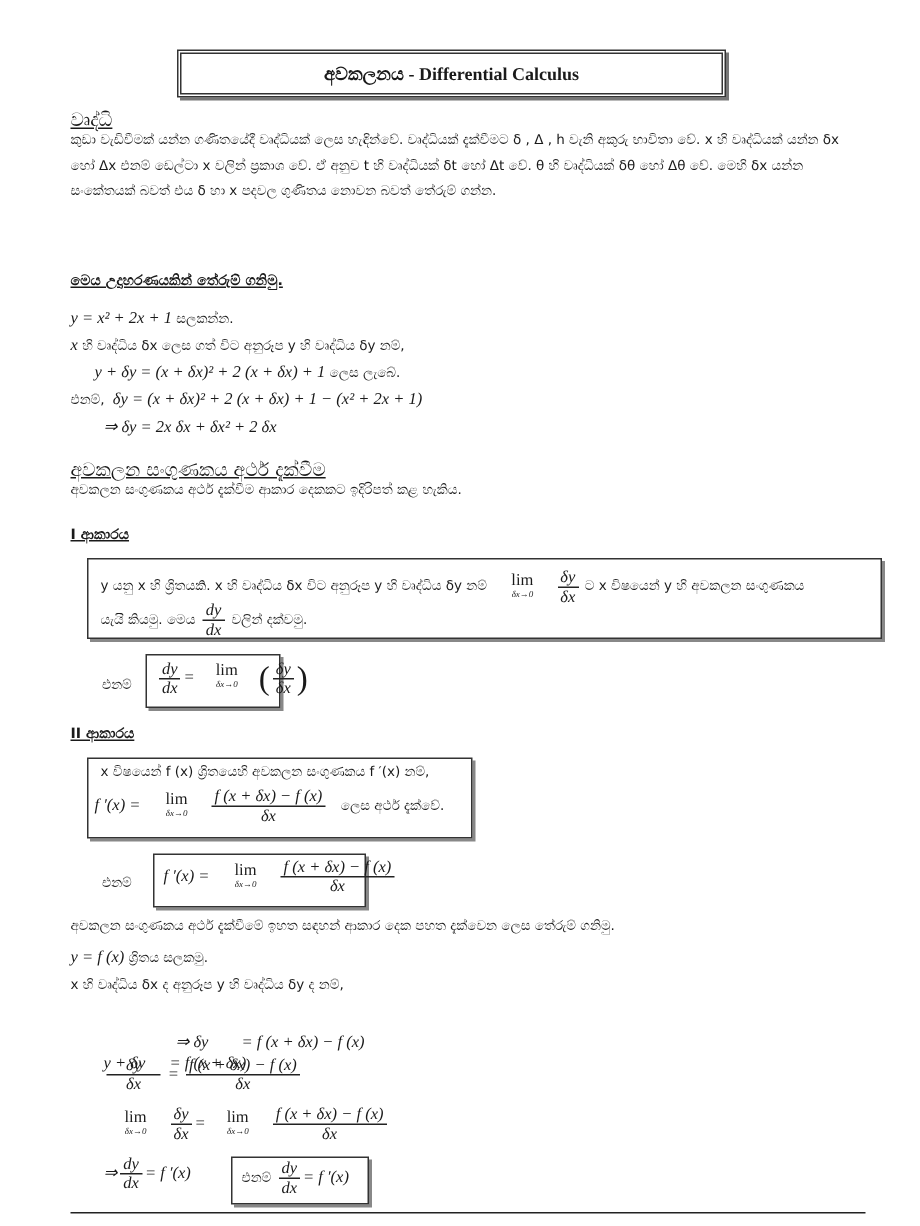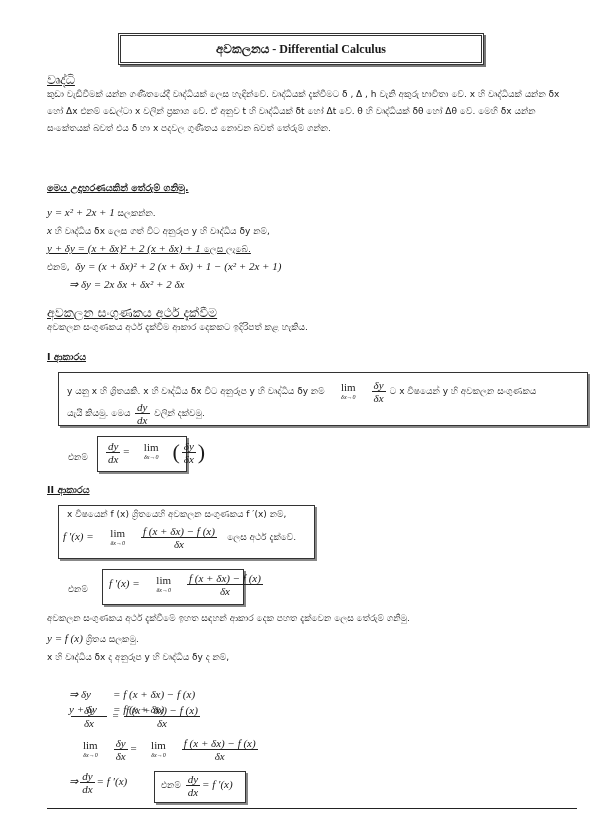--- a/index.html
+++ b/index.html
@@ -38,21 +38,21 @@
   <div class="sec-h" style="left:47px; top:72px;">වෘද්ධි</div>
   <div class="p" style="top:86px;">කුඩා වැඩිවීමක් යන්න ගණිතයේදී වෘද්ධියක් ලෙස හැඳින්වේ. වෘද්ධියක් දැක්වීමට δ , Δ , h වැනි අකුරු භාවිතා වේ. x හි වෘද්ධියක් යන්න δx හෝ Δx එනම් ඩෙල්ටා x වලින් ප්‍රකාශ වේ. ඒ අනුව t හි වෘද්ධියක් δt හෝ Δt වේ. θ හි වෘද්ධියක් δθ හෝ Δθ වේ. මෙහි δx යන්න සංකේතයක් බවත් එය δ හා x පදවල ගුණිතය නොවන බවත් තේරුම් ගන්න.</div>
 
   <div class="sub-h" style="left:47px; top:182px;">මෙය උදාහරණයකින් තේරුම් ගනිමු.</div>
   <div class="line" style="left:47px; top:206px;">
     <span class="m">y = x² + 2x + 1</span><span class="si"> සලකන්න.</span>
   </div>
   <div class="line" style="left:47px; top:224px;">
     <span class="m">x</span><span class="si"> හි වෘද්ධිය δx ලෙස ගත් විට අනුරූප y හි වෘද්ධිය δy නම්,</span>
   </div>
-  <div class="line" style="left:47px; top:242px;text-decoration:underline;">
+  <div class="line" style="left:63px; top:242px;">
     <span class="m">y + δy = (x + δx)² + 2 (x + δx) + 1</span><span class="si"> ලෙස ලැබේ.</span>
   </div>
   <div class="line" style="left:47px; top:260px;">
     <span class="si">එනම්,</span>&nbsp;&nbsp;<span class="m">δy = (x + δx)² + 2 (x + δx) + 1 − (x² + 2x + 1)</span>
   </div>
   <div class="line" style="left:69px; top:278px;">
     <span class="m">⇒ δy = 2x  δx + δx² + 2 δx</span>
   </div>
 
   <div class="sec-h" style="left:47px; top:305px;">අවකලන සංගුණකය අර්ථ දැක්වීම</div>
@@ -106,21 +106,21 @@
     <span class="m">y = f (x)</span><span class="si"> ශ්‍රිතය සලකමු.</span>
   </div>
   <div class="line" style="left:47px; top:650px;">
     <span class="si m">x හි වෘද්ධිය δx ද අනුරූප y හි වෘද්ධිය δy ද නම්,</span>
   </div>
 
   <div class="line m" style="left:69px; top:670px;">
     <span style="display:inline-block; width:44px;margin-top:33px;">y + δy</span><span>= f (x + δx)</span>
   </div>
   <div class="line m" style="left:69px; top:688px;">
-    <span style="display:inline-block; width:44px;">⇒ δy</span><span>= f (x + δx) − f (x)</span>
+    <span style="display:inline-block; width:44px;margin-left:48px;">⇒ δy</span><span>= f (x + δx) − f (x)</span>
   </div>
   <div class="line m" style="left:69px; top:704px;">
     <span class="frac" style="width:36px;"><span class="n">δy</span><span class="d">δx</span></span>
     = <span class="frac"><span class="n">f (x + δx) − f (x)</span><span class="d">δx</span></span>
   </div>
   <div class="line m" style="left:69px; top:737px;">
     <span class="lim"><span class="l">lim</span><span class="s">δx→0</span></span><span class="frac"><span class="n">δy</span><span class="d">δx</span></span>=<span class="lim"><span class="l">lim</span><span class="s">δx→0</span></span><span class="frac"><span class="n">f (x + δx) − f (x)</span><span class="d">δx</span></span>
   </div>
   <div class="line m" style="left:69px; top:770px;">
     ⇒<span class="frac"><span class="n">dy</span><span class="d">dx</span></span><span>= f ′(x)</span>

